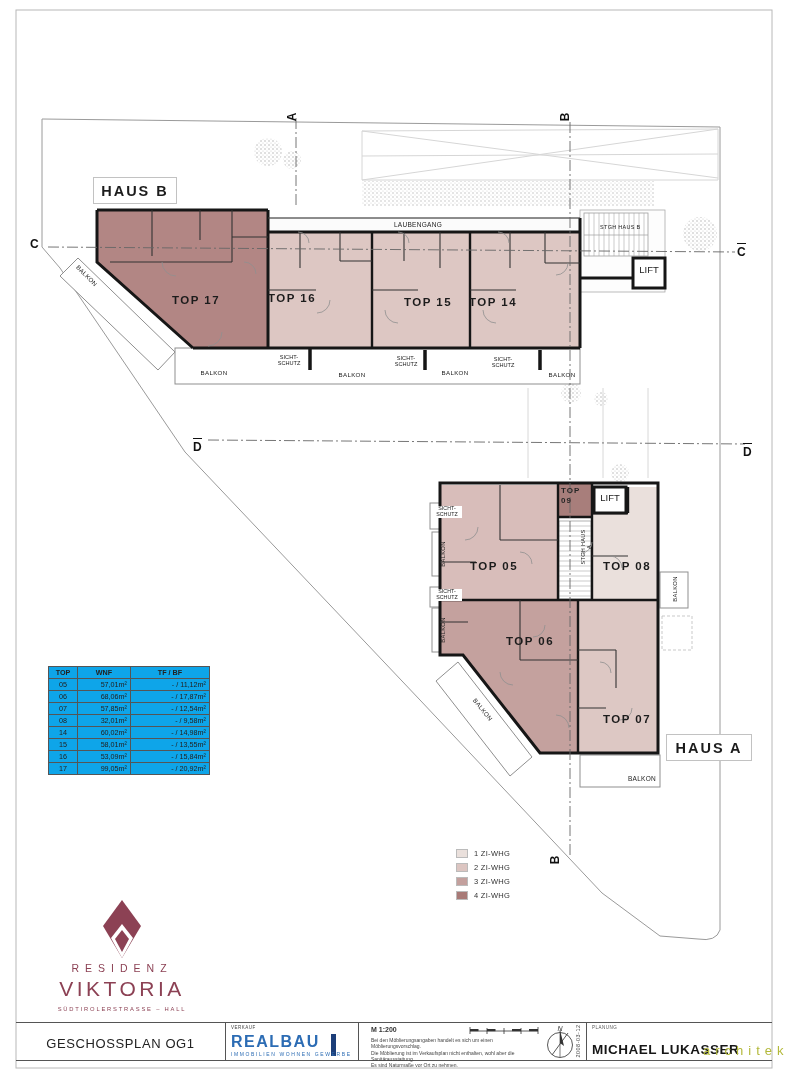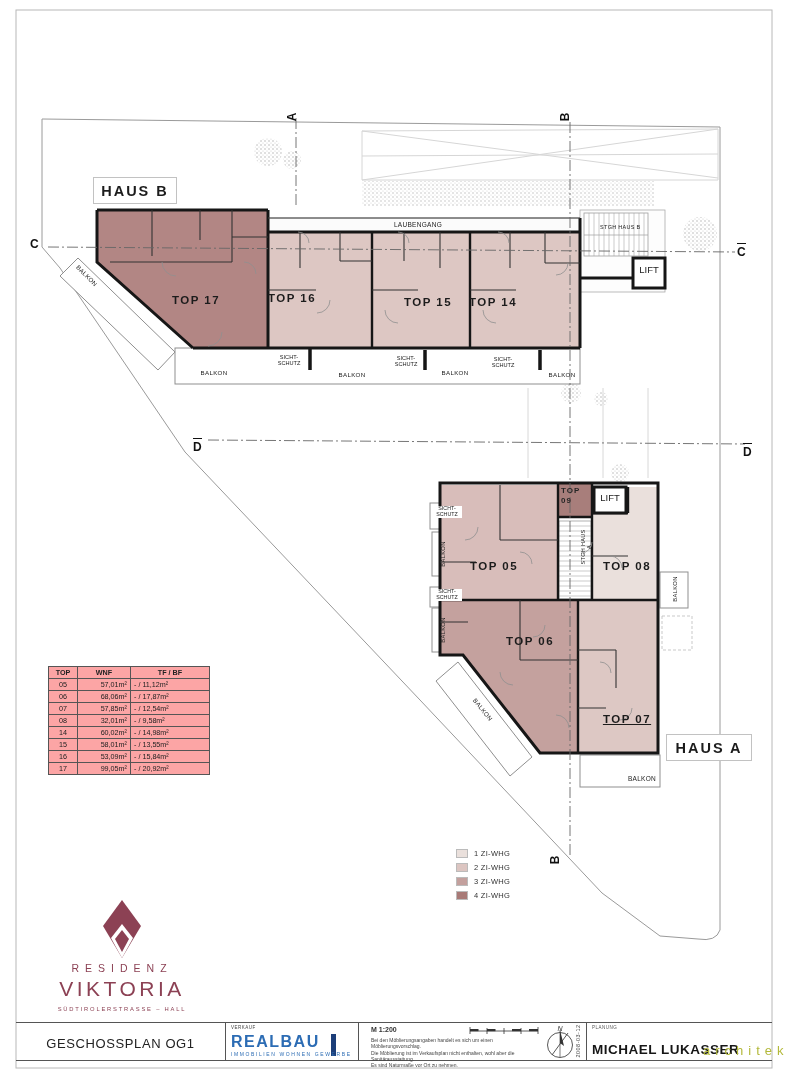--- a/index.html
+++ b/index.html
@@ -9,26 +9,26 @@
   .ctr{text-align:center;}
   .unit-lbl{font-size:11.5px;font-weight:bold;letter-spacing:1.5px;color:#1c1c1c;white-space:nowrap;}
   .tiny{font-size:6.2px;color:#222;letter-spacing:.3px;}
   .tiny2{font-size:5.6px;color:#222;line-height:1.1;white-space:pre-line;background:#fff;}
   .rot90{transform:rotate(-90deg);}
   .sec-lbl{font-size:12px;font-weight:bold;color:#111;}
   .overbar{border-top:1.3px solid #111;padding-top:1px;}
   .housebox{background:#fff;border:1px solid #c2c2c2;display:flex;align-items:center;justify-content:center;
             font-size:14.5px;font-weight:bold;letter-spacing:2px;color:#1c1c1c;}
   
-  #areatable{border-collapse:collapse;font-size:7.2px;color:#222;background:#fca5a5;}
+  #areatable{border-collapse:collapse;font-size:7.2px;color:#222;background:#0ea5e9;}
   #areatable th,#areatable td{border:1px solid #555;padding:1px 3px;height:9px;}
   #areatable th{font-weight:bold;text-align:center;}
   #areatable td.c1{text-align:center;width:22px;}
   #areatable td.c2{text-align:right;width:46px;}
-  #areatable td.c3{text-align:left;width:72px;}
+  #areatable td.c3{text-align:right;width:72px;}
   
   .leg-row{display:flex;align-items:center;margin-bottom:5px;}
   .leg-sw{width:10px;height:7px;margin-right:6px;border:.5px solid #bbb;}
   .leg-lbl{font-size:7.5px;color:#333;letter-spacing:.3px;}
   
   .resi{font-size:10.5px;letter-spacing:6px;color:#8c4154;}
   .vikt{font-size:21px;letter-spacing:3.5px;color:#8c4154;font-weight:500;}
   .addr{font-size:5.8px;letter-spacing:1.8px;color:#8c4154;}
   
   .tb-line{background:#555;}
@@ -208,21 +208,21 @@
   <div class="abs tiny2 ctr" style="left:487px;top:356px;width:32px;">SICHT-
 SCHUTZ</div>
   <div class="abs tiny ctr" style="left:194px;top:369px;width:40px;">BALKON</div>
   <div class="abs tiny ctr" style="left:332px;top:371px;width:40px;">BALKON</div>
   <div class="abs tiny ctr" style="left:435px;top:369px;width:40px;">BALKON</div>
   <div class="abs tiny ctr" style="left:542px;top:371px;width:40px;">BALKON</div>
   <div class="abs tiny ctr" style="left:66px;top:272px;width:42px;transform:rotate(45deg);transform-origin:center;">BALKON</div>
 
   <div class="abs unit-lbl ctr" style="left:466px;top:560px;width:56px;">TOP 05</div>
   <div class="abs unit-lbl ctr" style="left:466px;top:635px;width:56px;margin-left:36px;">TOP 06</div>
-  <div class="abs unit-lbl ctr" style="left:599px;top:713px;width:56px;text-decoration:underline;">TOP 07</div>
+  <div class="abs unit-lbl ctr" style="left:599px;top:713px;width:56px;">TOP 07</div>
   <div class="abs unit-lbl ctr" style="left:599px;top:560px;width:56px;">TOP 08</div>
   <div class="abs" style="left:561px;top:486px;width:26px;font-size:8px;font-weight:bold;letter-spacing:1px;line-height:1.3;color:#262626;">TOP 09</div>
   <div class="abs tiny ctr rot90" style="left:566px;top:541px;width:40px;font-size:5.5px;">STGH HAUS A</div>
   <div class="abs ctr" style="left:594px;top:492px;width:32px;font-size:9.5px;color:#222;">LIFT</div>
 
   <div class="abs tiny2 ctr" style="left:432px;top:506px;width:30px;font-size:5.3px;">SICHT-
 SCHUTZ</div>
   <div class="abs tiny2 ctr" style="left:432px;top:589px;width:30px;font-size:5.3px;">SICHT-
 SCHUTZ</div>
   <div class="abs tiny ctr rot90" style="left:424px;top:551px;width:38px;font-size:5.8px;">BALKON</div>

